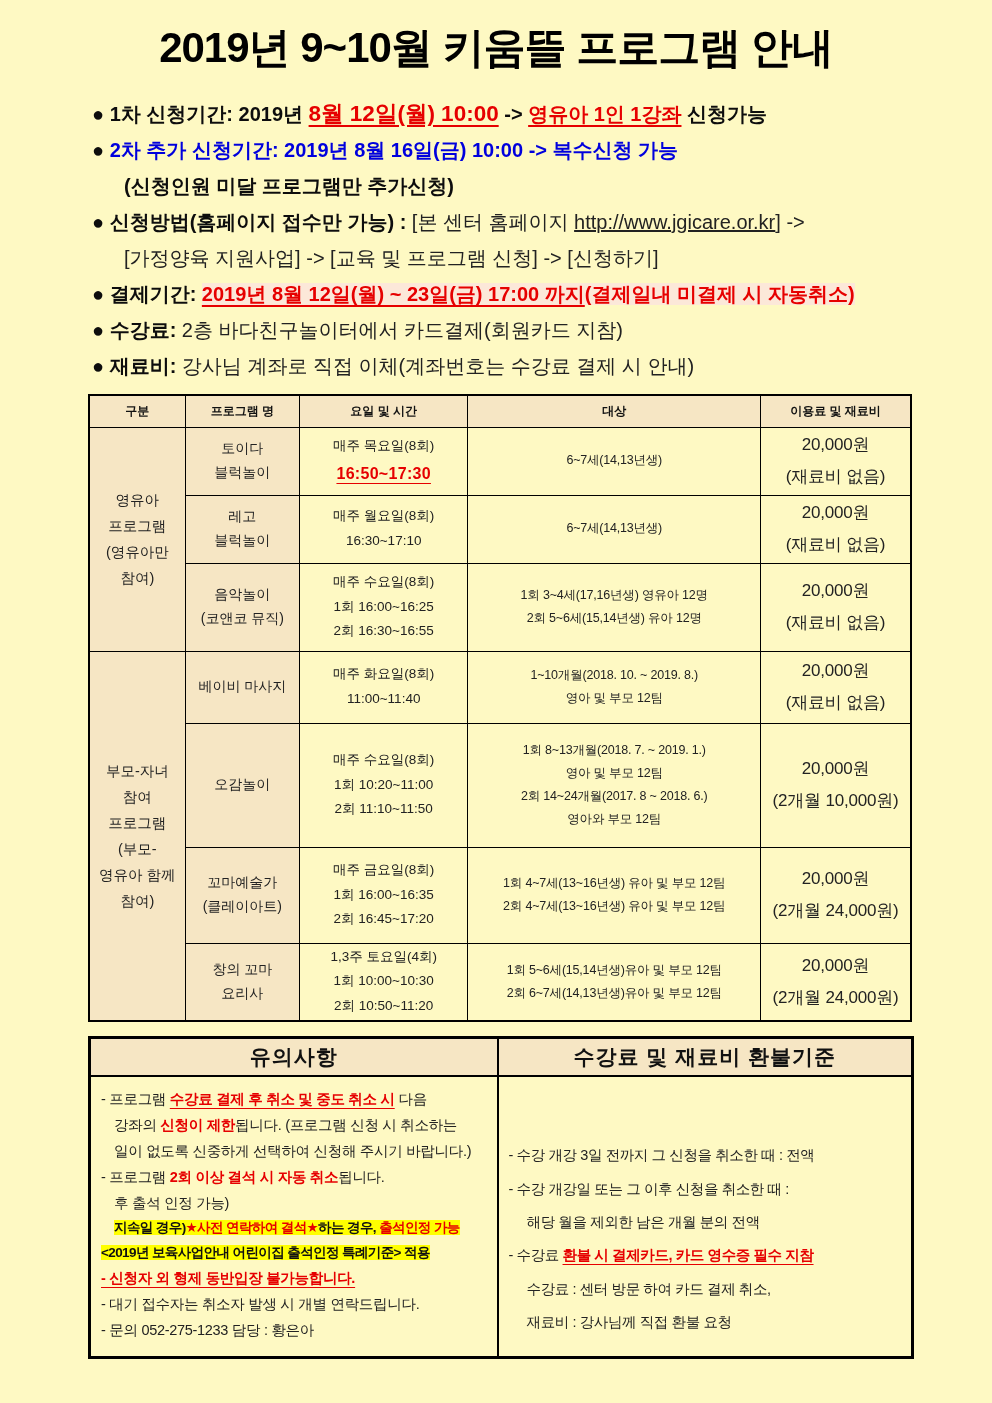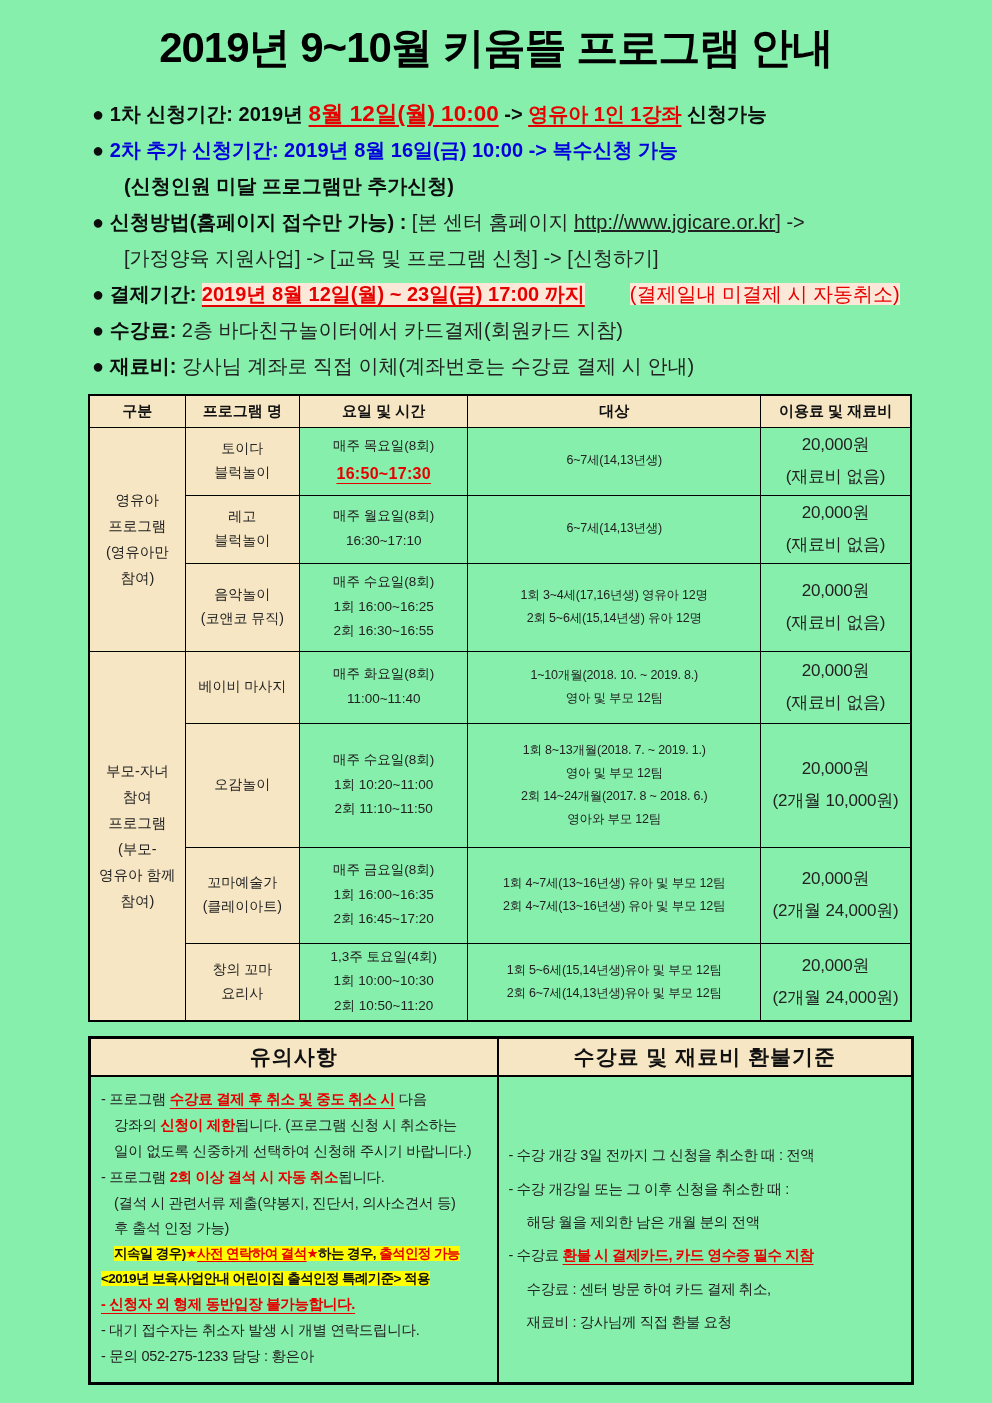--- a/index.html
+++ b/index.html
@@ -5,44 +5,44 @@
   :root{
     --tan:#f6e6c4;
     --peach:#fce8d9;
     --red:#e60000;
     --blue:#0000dd;
     --yellow:#ffff00;
     --ink:#1a1a1a;
   }
   *{box-sizing:border-box;margin:0;padding:0;}
   body{background:#fff;font-family:"Liberation Sans","DejaVu Sans",sans-serif;color:var(--ink);}
-  .page{width:992px;height:1403px;background:#86efac;overflow:hidden;padding-top:14px;}
+  .page{width:992px;height:1403px;background:#fef9c3;overflow:hidden;padding-top:14px;}
   .title{text-align:center;font-size:42px;font-weight:800;letter-spacing:-1px;color:#000;margin:6px 0 20px 0;}
   
   .bullets{margin:0 0 8px 92px;font-size:20px;line-height:36px;color:#111;}
   .bullets .line{white-space:nowrap;}
   .bullets .line.cont{padding-left:32px;}
   
   .s-n{font-weight:400;color:#222;}
   .s-b{font-weight:700;color:#0d0d0d;}
   .s-r{font-weight:700;color:var(--red);}
   .s-ru{font-weight:700;color:var(--red);text-decoration:underline;text-underline-offset:4px;}
   .s-rub{font-weight:700;color:var(--red);text-decoration:underline;text-underline-offset:4px;font-size:16px;letter-spacing:.3px;}
   .s-big{font-size:22.5px;}
   .s-bl{font-weight:700;color:var(--blue);}
   .s-u{text-decoration:underline;color:#222;font-weight:400;}
-  .s-hlr{font-weight:400;color:var(--red);background:var(--peach);margin-left:45px;}
+  .s-hlr{font-weight:700;color:var(--red);background:var(--peach);}
   .s-hlru{font-weight:700;color:var(--red);background:var(--peach);text-decoration:underline;text-underline-offset:4px;}
   .s-yb{font-weight:700;color:#111;background:var(--yellow);}
   .s-yr{font-weight:700;color:var(--red);background:var(--yellow);}
-  .s-yru{font-weight:700;color:var(--red);background:var(--yellow);text-decoration:underline;text-underline-offset:3px;}
+  .s-yru{font-weight:700;color:var(--red);background:var(--yellow);text-underline-offset:3px;}
   
   table.program{border-collapse:collapse;table-layout:fixed;width:824px;margin:10px 0 12px 88px;border:2px solid #000;}
   table.program th,table.program td{border:1px solid #000;text-align:center;vertical-align:middle;padding:1px 2px;overflow:hidden;}
-  table.program thead th{background:var(--tan);font-size:15px;font-weight:700;height:32px;color:#111;}
+  table.program thead th{background:var(--tan);font-size:12px;font-weight:700;height:32px;color:#111;}
   td.cell .line{white-space:nowrap;}
   td.tan{background:var(--tan);}
   td.group .line{font-size:14.5px;font-weight:700;line-height:1.8;color:#111;}
   td.name .line{font-size:14px;font-weight:700;line-height:1.7;color:#111;}
   td.sched .line{font-size:13.5px;line-height:1.85;color:#333;}
   td.target .line{font-size:12.5px;line-height:1.85;color:#333;letter-spacing:-.2px;}
   td.fee .line{font-size:17px;line-height:1.9;color:#333;letter-spacing:-.2px;}
   
   .notes-box{width:826px;margin:14px 0 0 88px;border:3px solid #000;display:flex;align-items:stretch;}
   .notes-col{display:flex;flex-direction:column;}
@@ -239,21 +239,20 @@
     </table>
 
   <div class="notes-box">
     <div class="notes-col notes-left">
       <div class="notes-header">유의사항</div>
       <div class="notes-body notes-body-left">
           <div class="line"><span class="s-n">- 프로그램 </span><span class="s-ru">수강료 결제 후 취소 및 중도 취소 시</span><span class="s-n"> 다음</span></div>
           <div class="line ind"><span class="s-n">강좌의 </span><span class="s-r">신청이 제한</span><span class="s-n">됩니다. (프로그램 신청 시 취소하는</span></div>
           <div class="line ind"><span class="s-n">일이 없도록 신중하게 선택하여 신청해 주시기 바랍니다.)</span></div>
           <div class="line"><span class="s-n">- 프로그램 </span><span class="s-r">2회 이상 결석 시 자동 취소</span><span class="s-n">됩니다.</span></div>
-          <div class="line ind"><span class="s-n">(결석 시 관련서류 제출(약봉지, 진단서, 의사소견서 등)</span></div>
           <div class="line ind"><span class="s-n">후 출석 인정 가능)</span></div>
           <div class="line yl ind"><span class="s-yb">지속일 경우)</span><span class="s-yr">★</span><span class="s-yru">사전 연락하여 결석</span><span class="s-yr">★</span><span class="s-yb">하는 경우, </span><span class="s-yr">출석인정 가능</span></div>
           <div class="line yl"><span class="s-yb">&lt;2019년 보육사업안내 어린이집 출석인정 특례기준&gt; 적용</span></div>
           <div class="line"><span class="s-ru">- 신청자 외 형제 동반입장 불가능합니다.</span></div>
           <div class="line"><span class="s-n">- 대기 접수자는 취소자 발생 시 개별 연락드립니다.</span></div>
           <div class="line"><span class="s-n">- 문의 052-275-1233 담당 : 황은아</span></div>
         </div>
     </div>
     <div class="notes-col notes-right">
       <div class="notes-header">수강료 및 재료비 환불기준</div>

